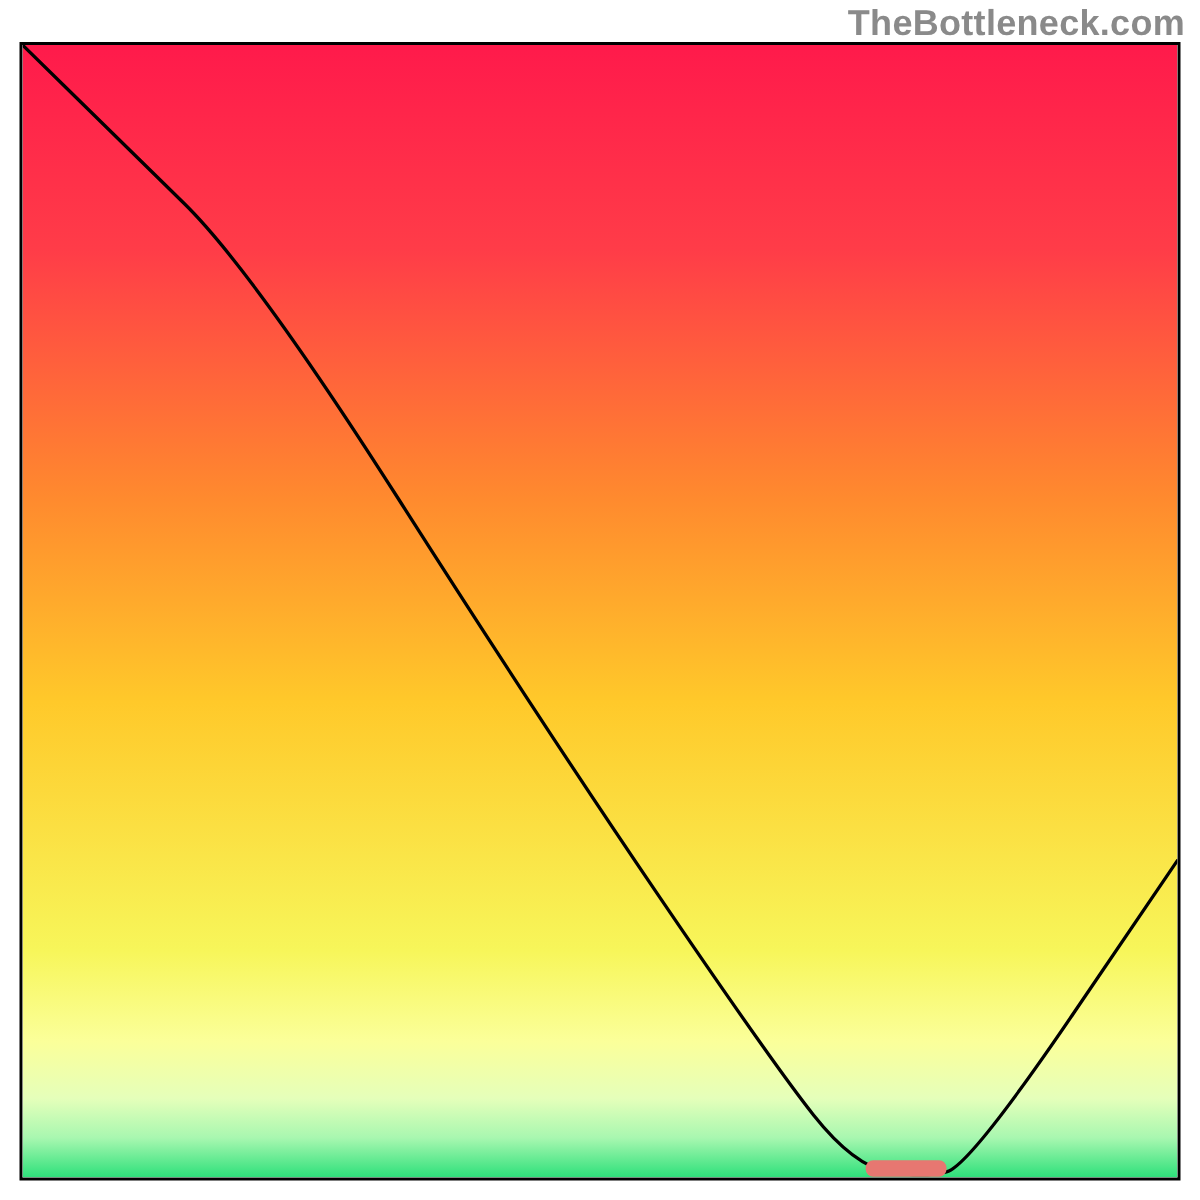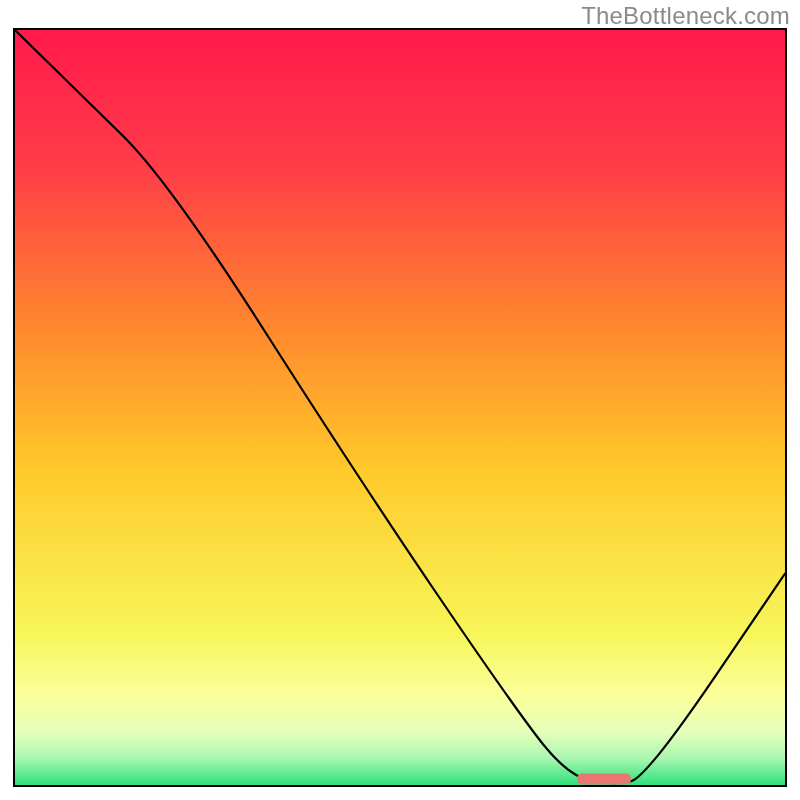--- a/index.html
+++ b/index.html
@@ -14,21 +14,21 @@
   .frame {
     position: relative;
     width: 800px;
     height: 800px;
   }
   .watermark {
     position: absolute;
     top: 2px;
     right: 10px;
     font-size: 24px;
-    font-weight: 400;
+    font-weight: 700;
     color: #8a8a8a;
     letter-spacing: 0.2px;
   }
   .plot-wrap {
     position: absolute;
     left: 13px;
     top: 28px;
     width: 774px;
     height: 759px;
     border: 2px solid #000000;

